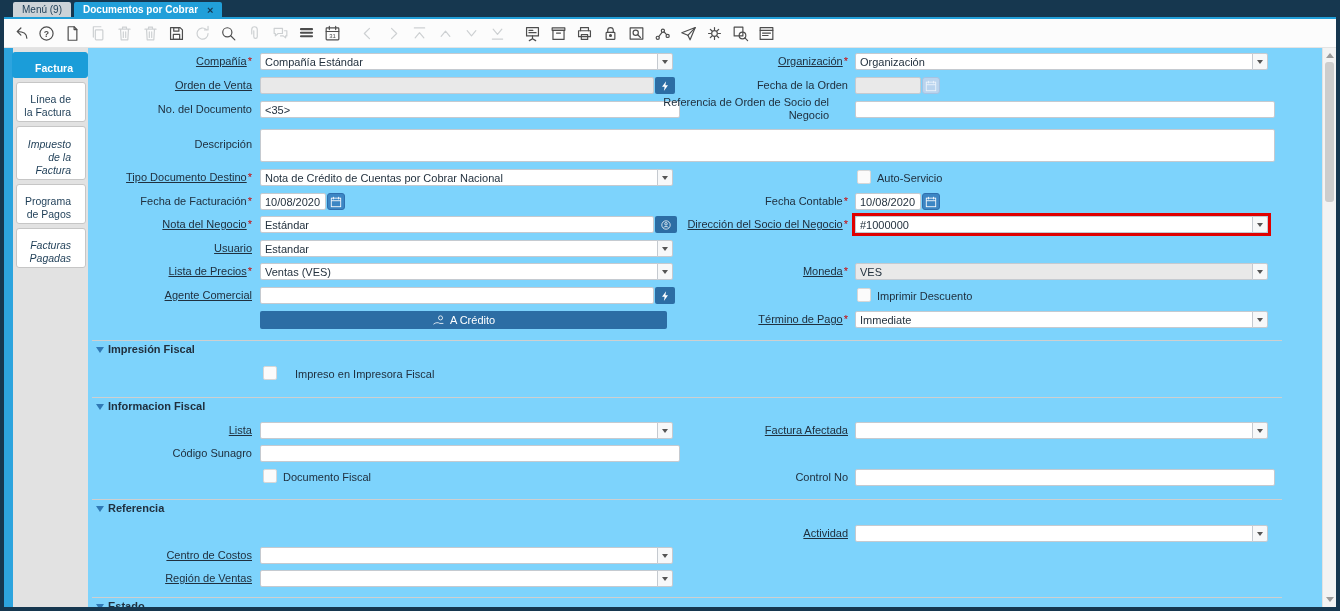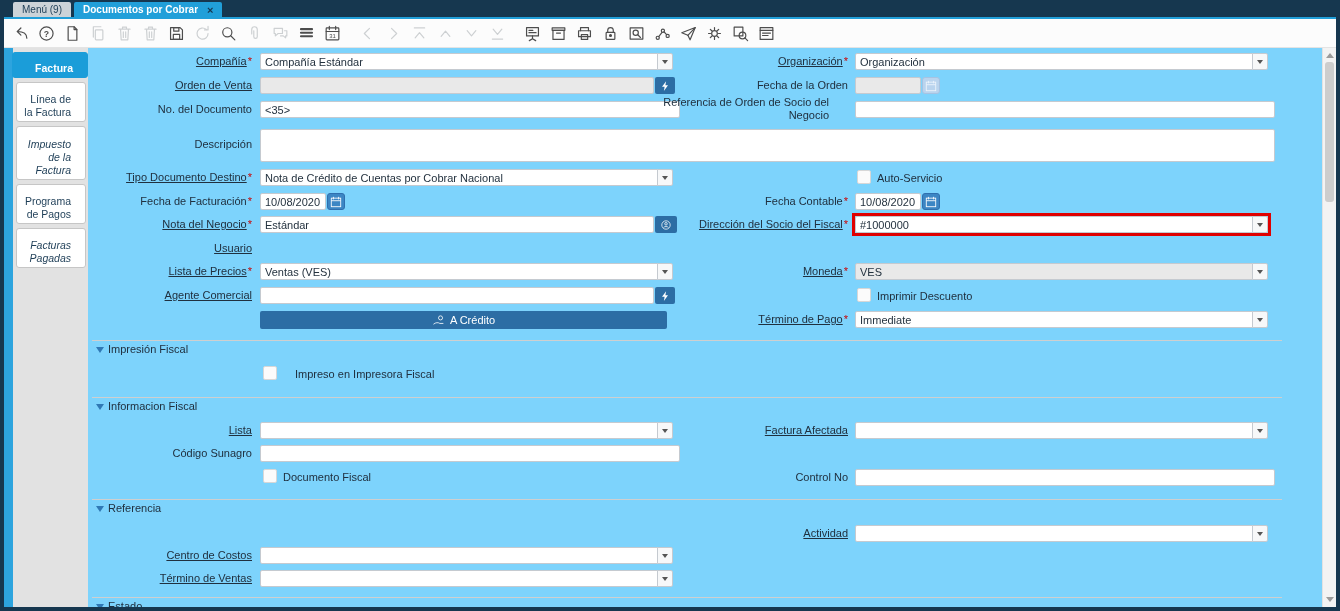--- a/index.html
+++ b/index.html
@@ -58,21 +58,21 @@
   .calbtn{width:18px;height:17px;box-sizing:border-box;background:#3c86c4;border:1px solid #2f6fae;
         border-radius:3px;margin-left:1px;flex:none;color:#fff;display:flex;align-items:center;justify-content:center;}
   .drow.dis .calbtn{background:#bad4ee;border-color:#a6c3e2;color:#eef4fb;}
   .cbx{position:absolute;width:14px;height:14px;box-sizing:border-box;border:1px solid #d7d7d7;
        background:#fbfbfb;border-radius:2px;}
   .cblabel{position:absolute;font-size:11px;color:#20303f;}
   .bigbtn{position:absolute;background:#2c6da4;border-radius:2px;color:#fff;font-size:11px;
        display:flex;align-items:center;justify-content:center;gap:5px;}
   textarea.ci{height:33px;resize:none;padding:2px 4px;}
   .sep{position:absolute;left:92px;width:1190px;height:1px;background:#cfcfcf;}
-  .shead{position:absolute;font-size:11px;font-weight:normal;color:#20303f;}
+  .shead{position:absolute;font-size:11px;font-weight:bold;color:#20303f;}
   .stri{position:absolute;width:0;height:0;border-left:4px solid transparent;
         border-right:4px solid transparent;border-top:6px solid #3079b5;}
   
   .vsb{position:absolute;right:4px;top:48px;width:14px;height:559px;background:#f3f3f3;
        border-left:1px solid #e2e2e2;box-sizing:border-box;z-index:15;}
   .vsb .thumb{position:absolute;top:14px;left:2px;width:9px;height:140px;background:#cdcdcd;border-radius:3px;}
   .tri-up{position:absolute;top:5px;left:3px;width:0;height:0;border-left:4px solid transparent;
        border-right:4px solid transparent;border-bottom:5px solid #9b9b9b;}
   .tri-down{position:absolute;bottom:5px;left:3px;width:0;height:0;border-left:4px solid transparent;
        border-right:4px solid transparent;border-top:5px solid #9b9b9b;}
@@ -365,29 +365,35 @@
   <div class="srow" style="left:260px;top:216px;width:417px;">
     <input class="ci" style="flex: 1 1 0%;" value="Estándar">
     <span class="sbtn" style="width:22px;">
         <svg viewBox="0 0 16 16" width="12" height="12" fill="none" stroke="#fff">
           <circle cx="8" cy="8" r="5.6"></circle>
           <circle cx="8" cy="6.4" r="1.7"></circle>
           <path d="M4.9 11.3c.9-1.7 5.3-1.7 6.2 0"></path>
         </svg>
       </span>
   </div>
-  <div class="flabel" style="left:640px;top:218px;width:208px;"><span class="lnk">Dirección del Socio del Fiscal</span><span class="ast">*</span></div>
+  <div class="flabel" style="left:640px;top:218px;width:208px;"><span class="lnk">Dirección del Socio del Negocio</span><span class="ast">*</span></div>
   <div class="combo hl" style="left:855px;top:216px;width:413px;">
     <input class="ci" value="#1000000" style="">
     <span class="cbtn">
         <span class="caret"></span>
       </span>
   </div>
 
   <div class="flabel" style="left:60px;top:242px;width:192px;"><span class="lnk">Usuario</span></div>
+  <div class="combo" style="left:260px;top:240px;width:413px;">
+    <input class="ci" value="Estandar" style="">
+    <span class="cbtn">
+        <span class="caret"></span>
+      </span>
+  </div>
 
   <div class="flabel" style="left:60px;top:265px;width:192px;"><span class="lnk">Lista de Precios</span><span class="ast">*</span></div>
   <div class="combo" style="left:260px;top:263px;width:413px;">
     <input class="ci" value="Ventas (VES)" style="">
     <span class="cbtn">
         <span class="caret"></span>
       </span>
   </div>
   <div class="flabel" style="left:640px;top:265px;width:208px;"><span class="lnk">Moneda</span><span class="ast">*</span></div>
   <div class="combo dis" style="left:855px;top:263px;width:413px;">
@@ -471,21 +477,21 @@
       </span>
   </div>
 
   <div class="flabel" style="left:60px;top:549px;width:192px;"><span class="lnk">Centro de Costos</span></div>
   <div class="combo" style="left:260px;top:547px;width:413px;">
     <input class="ci" value="" style="">
     <span class="cbtn">
         <span class="caret"></span>
       </span>
   </div>
-  <div class="flabel" style="left:60px;top:572px;width:192px;"><span class="lnk">Término de Ventas</span></div>
+  <div class="flabel" style="left:60px;top:572px;width:192px;"><span class="lnk">Región de Ventas</span></div>
   <div class="combo" style="left:260px;top:570px;width:413px;">
     <input class="ci" value="" style="">
     <span class="cbtn">
         <span class="caret"></span>
       </span>
   </div>
 
   <div class="sep" style="top:597px;"></div>
   <div class="stri" style="left:96px;top:604px;"></div>
   <div class="shead" style="left:108px;top:600px;">Estado</div>

